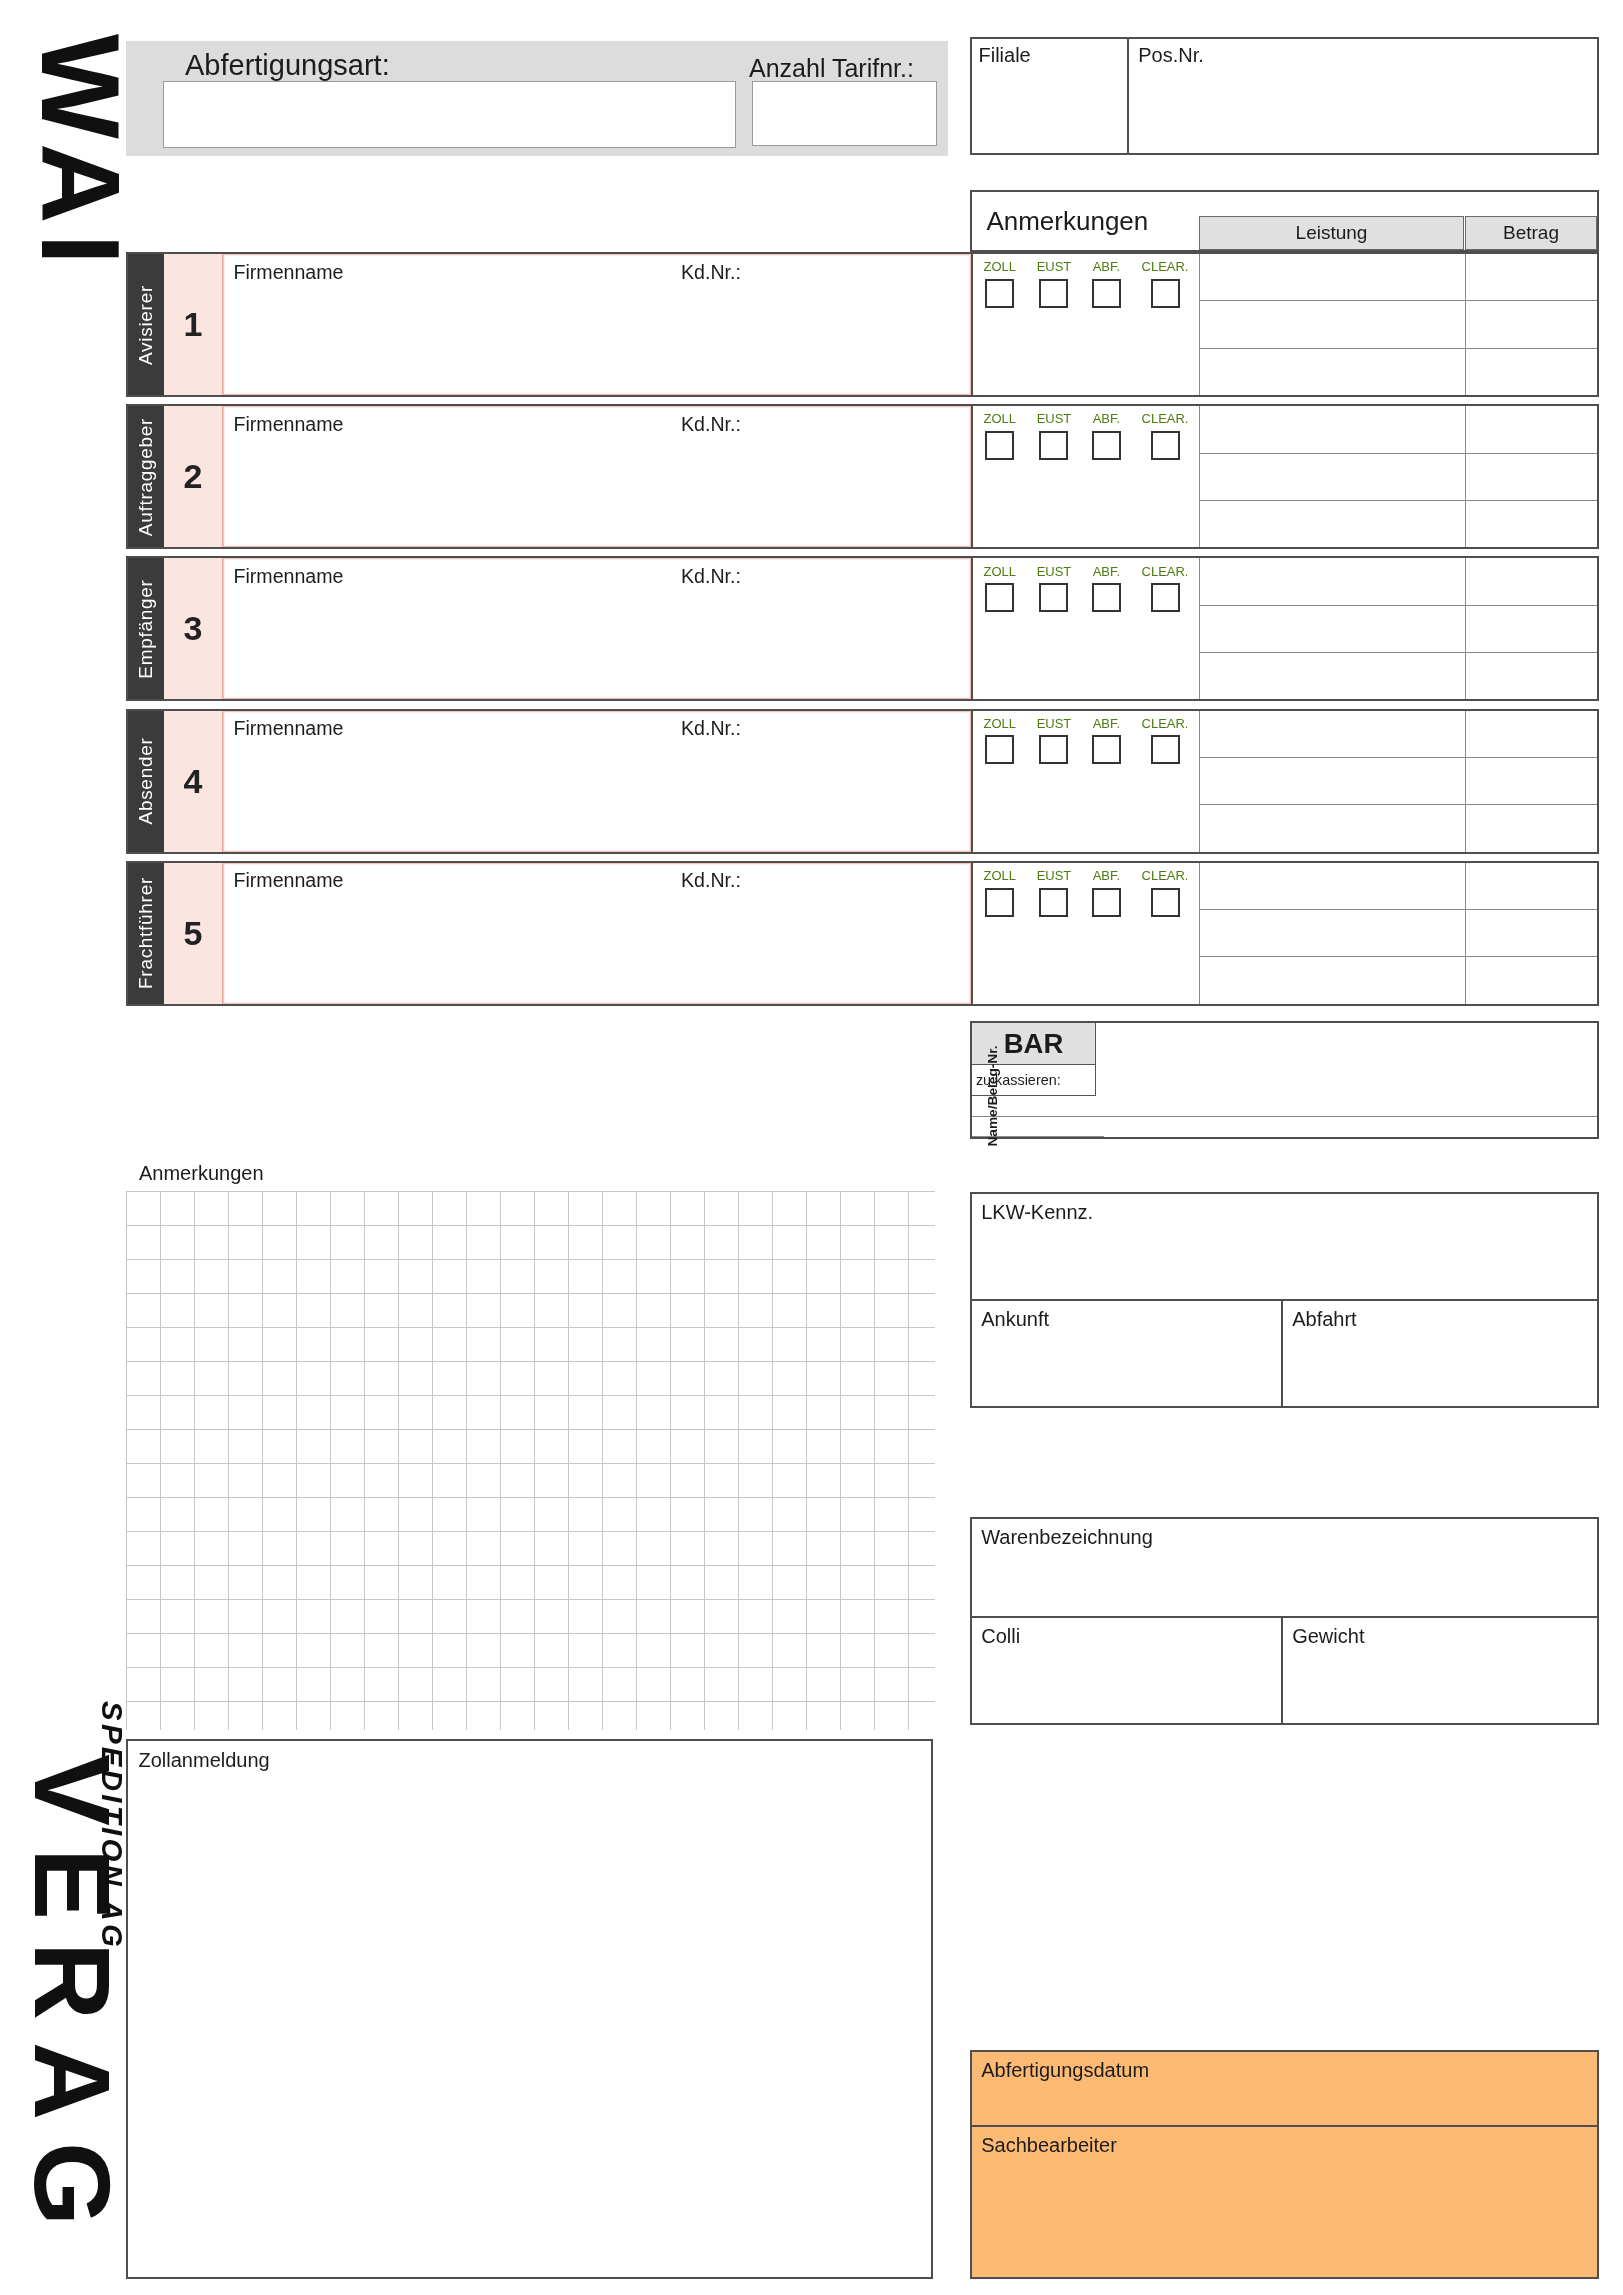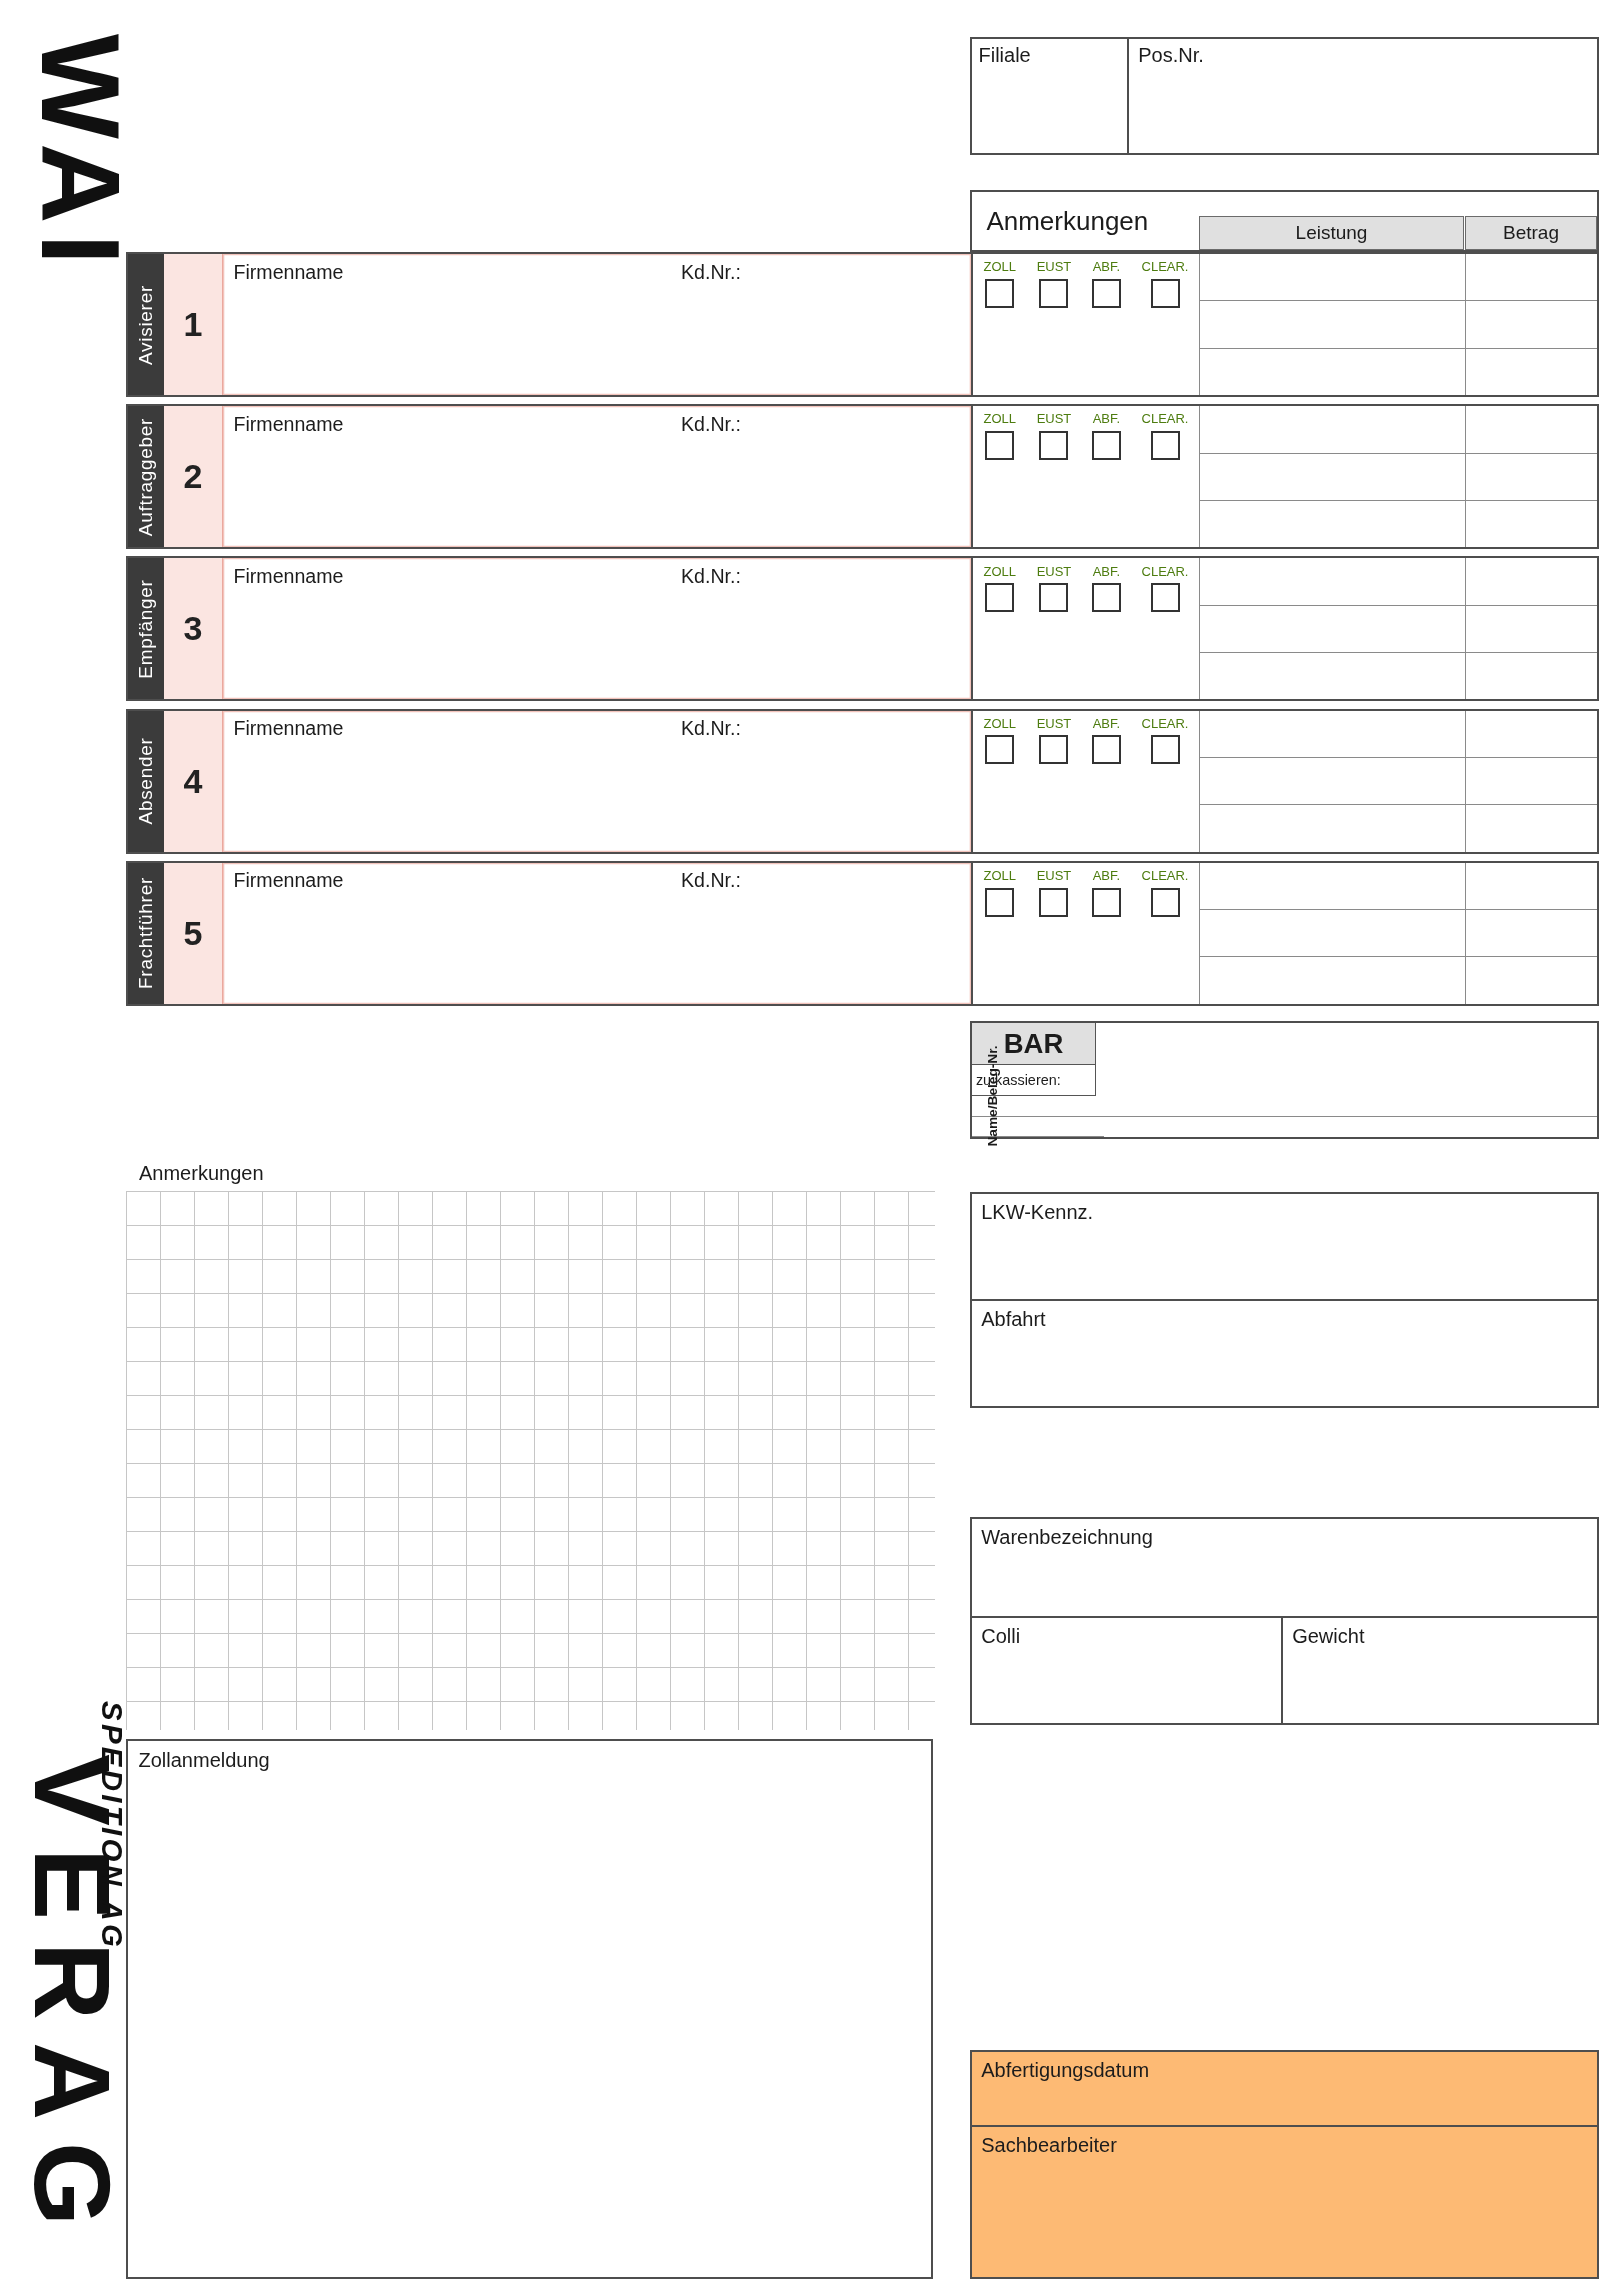--- a/index.html
+++ b/index.html
@@ -89,20 +89,26 @@
   .proc-top { height: 75px; flex: none; border-bottom: 2px solid #4e4e4e; padding: 6.5px 9.2px; font-size: 20px; }
   .proc-bottom { flex: 1; padding: 6.5px 9.2px; font-size: 20px; }
 </style>
 </head>
 <body>
 
 <div class="page">
 
   <div class="vlogo wai">WAI</div>
 
+  <div class="band">
+    <div class="abfart-lbl">Abfertigungsart:</div>
+    <div class="abfart-input"></div>
+    <div class="anzahl-lbl">Anzahl Tarifnr.:</div>
+    <div class="anzahl-input"></div>
+  </div>
 
   <div class="filiale-box">
     <div class="filiale-cell">
       <span>Filiale</span>
     </div>
     <div class="posnr-cell">
       <span>Pos.Nr.</span>
     </div>
   </div>
 
@@ -339,20 +345,23 @@
   </div>
 
   <div class="anm-lbl">Anmerkungen</div>
   <div class="anm-grid"></div>
 
   <div class="info-box lkw-box">
     <div class="info-top">
       <span>LKW-Kennz.</span>
     </div>
     <div class="info-bottom">
+      <div class="half-l">
+        <span>Ankunft</span>
+      </div>
       <div class="half-r">
         <span>Abfahrt</span>
       </div>
     </div>
   </div>
 
   <div class="info-box waren-box">
     <div class="info-top">
       <span>Warenbezeichnung</span>
     </div>

